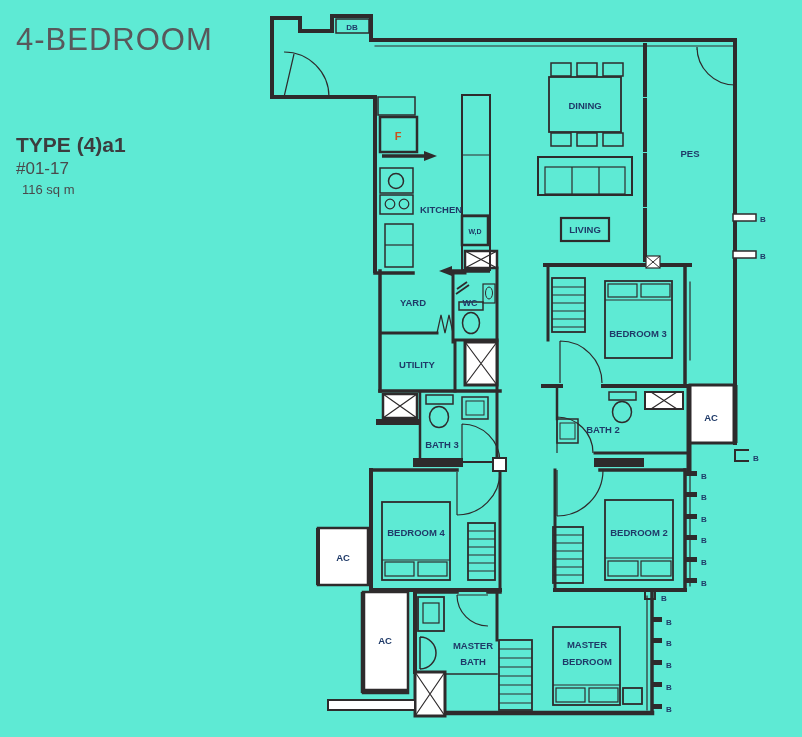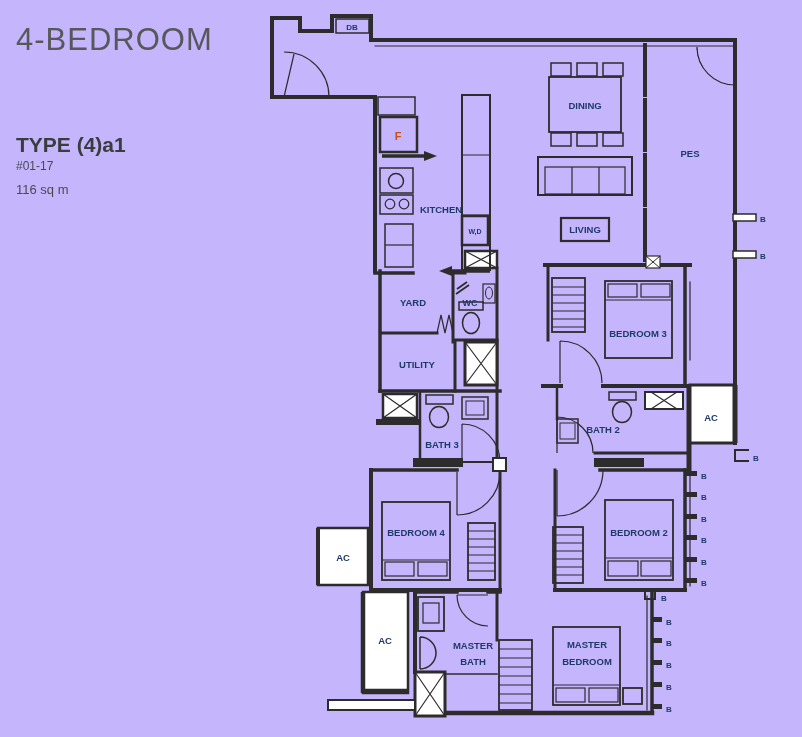--- a/index.html
+++ b/index.html
@@ -1,22 +1,22 @@
 <!DOCTYPE html>
 <html><head>
 <meta charset="utf-8">
 <style>
   html,body{margin:0;padding:0;background:#ffffff;}
-  .canvas{position:relative;width:802px;height:737px;background:#c4b5fd;overflow:hidden;
+  .canvas{position:relative;width:802px;height:737px;background:#5eead4;overflow:hidden;
           font-family:"Liberation Sans",sans-serif;}
   .title{position:absolute;left:16px;top:22px;font-size:31px;font-weight:400;
          letter-spacing:1px;color:#58585b;}
   .type-label{position:absolute;left:16px;top:133px;font-size:21px;font-weight:700;color:#3c3c3e;}
-  .unit-number{position:absolute;left:16px;top:159px;font-size:12px;color:#4a4a4c;}
-  .floor-area{position:absolute;left:16px;top:182px;font-size:13px;color:#4a4a4c;}
+  .unit-number{position:absolute;left:16px;top:159px;font-size:17px;color:#4a4a4c;}
+  .floor-area{position:absolute;left:22px;top:182px;font-size:13px;color:#4a4a4c;}
   svg{position:absolute;left:0;top:0;}
   svg text{font-family:"Liberation Sans",sans-serif;}
 </style>
 </head>
 <body>
 
 <div class="canvas">
 
   <div class="title">4-BEDROOM</div>
   <div class="type-label">TYPE (4)a1</div>

